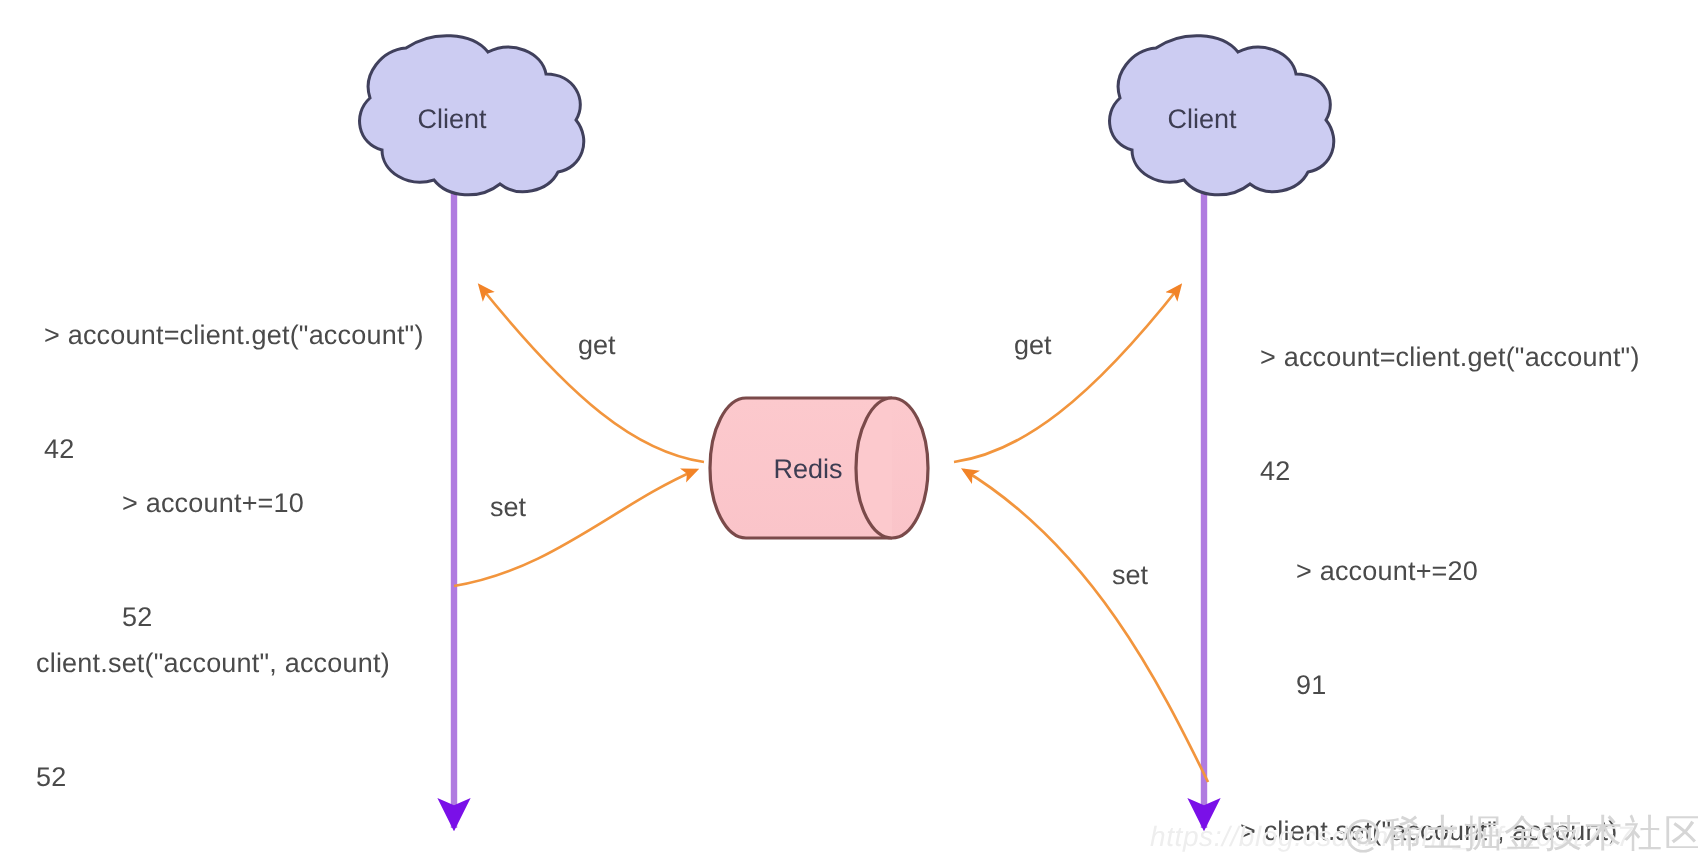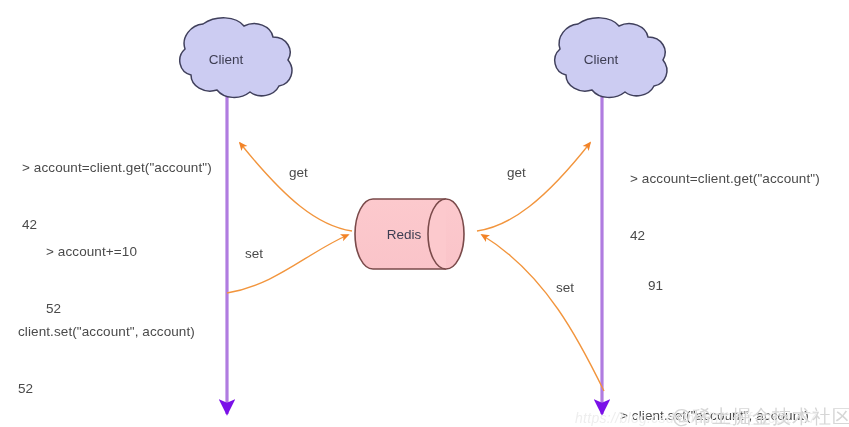--- a/index.html
+++ b/index.html
@@ -133,36 +133,37 @@
     <text class="edge-label" x="245" y="246">set</text>
     <text class="edge-label" x="507" y="165">get</text>
     <text class="edge-label" x="556" y="280">set</text>
   </svg>
 
   <div class="code-block" style="left:22px; top:108px;">
     <div>&gt; account=client.get("account")</div>
     <div>42</div>
   </div>
 
-  <div class="code-block" style="left:46px; top:192px;">
+  <div class="code-block" style="left:61px; top:192px;">
     <div>&gt; account+=10</div>
     <div>52</div>
   </div>
 
   <div class="code-block" style="left:18px; top:272px;">
     <div>client.set("account", account)</div>
     <div>52</div>
   </div>
 
   <div class="code-block" style="left:630px; top:119px;">
     <div>&gt; account=client.get("account")</div>
     <div>42</div>
   </div>
 
   <div class="code-block" style="left:648px; top:226px;">
+    <div>&gt; account+=20</div>
     <div>91</div>
   </div>
 
   <div class="code-block" style="left:620px; top:356px;">
     <div>&gt; client.set("account", account)</div>
     
   </div>
 
   <div class="wm-url" style="left:575px; top:398px;">https://blog.csdn.net/hff_hff_1031757</div>
   <div class="wm-jj" style="left:672px; top:392px;">@稀土掘金技术社区</div>

